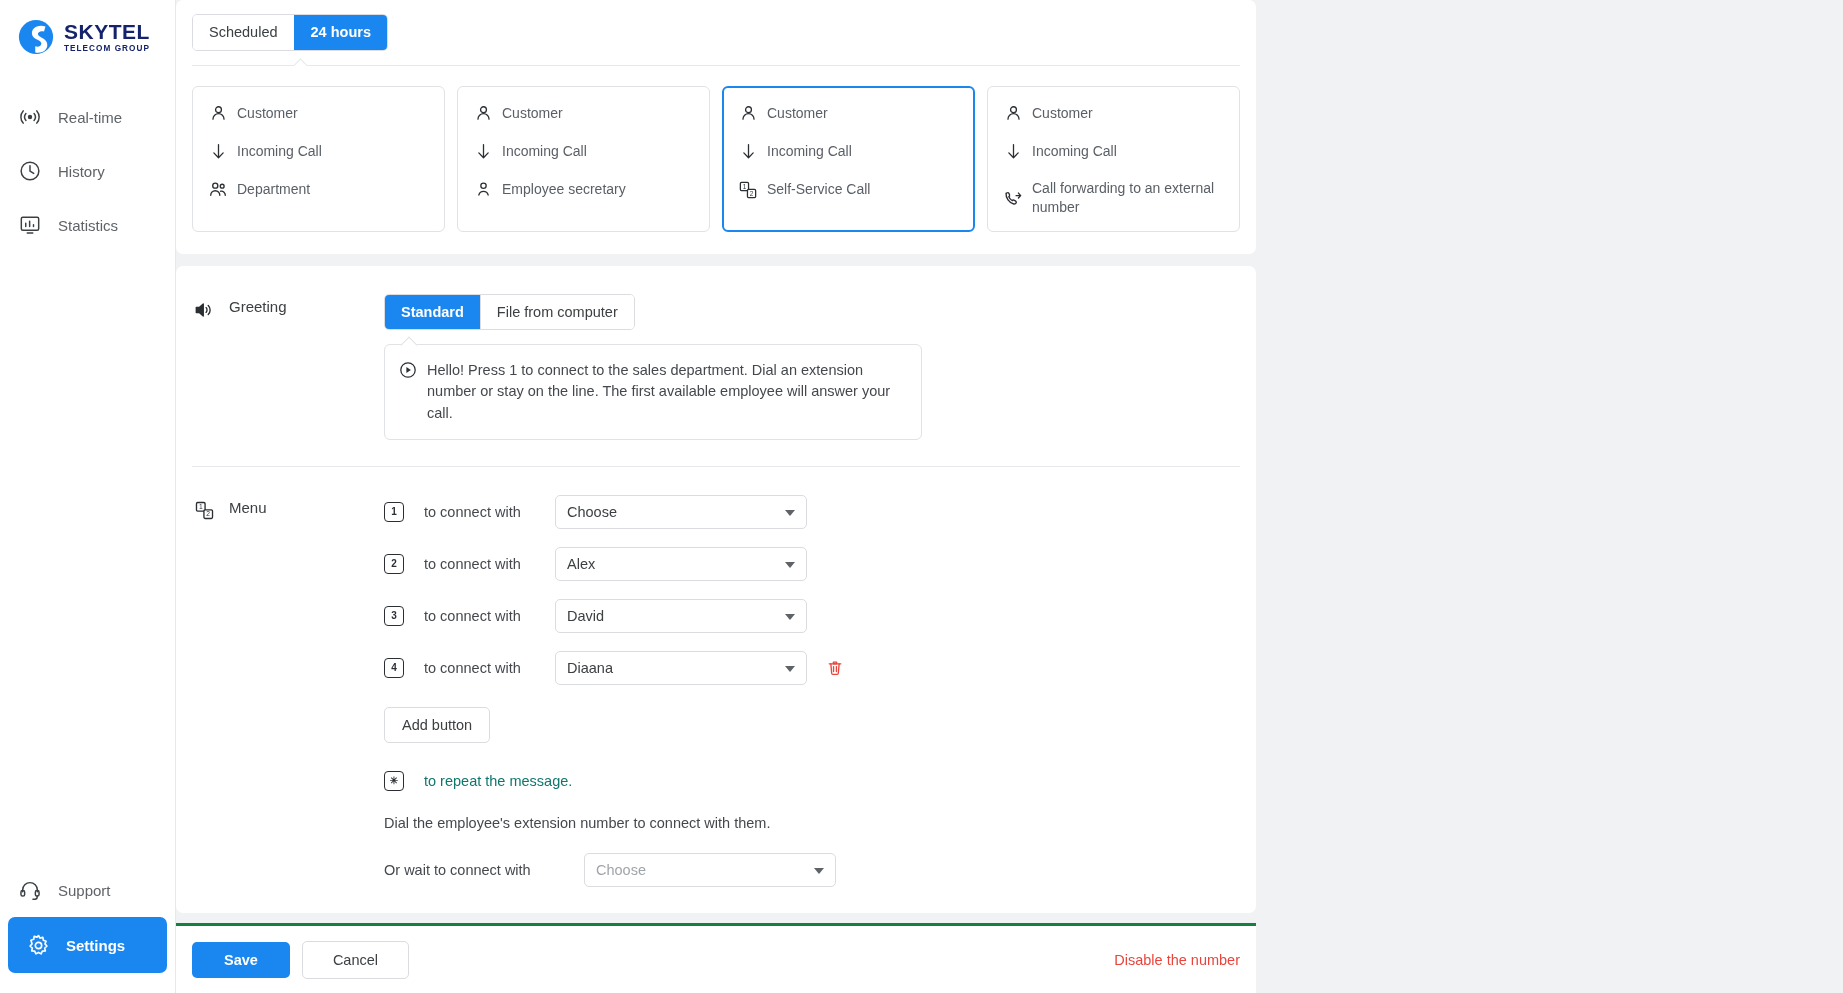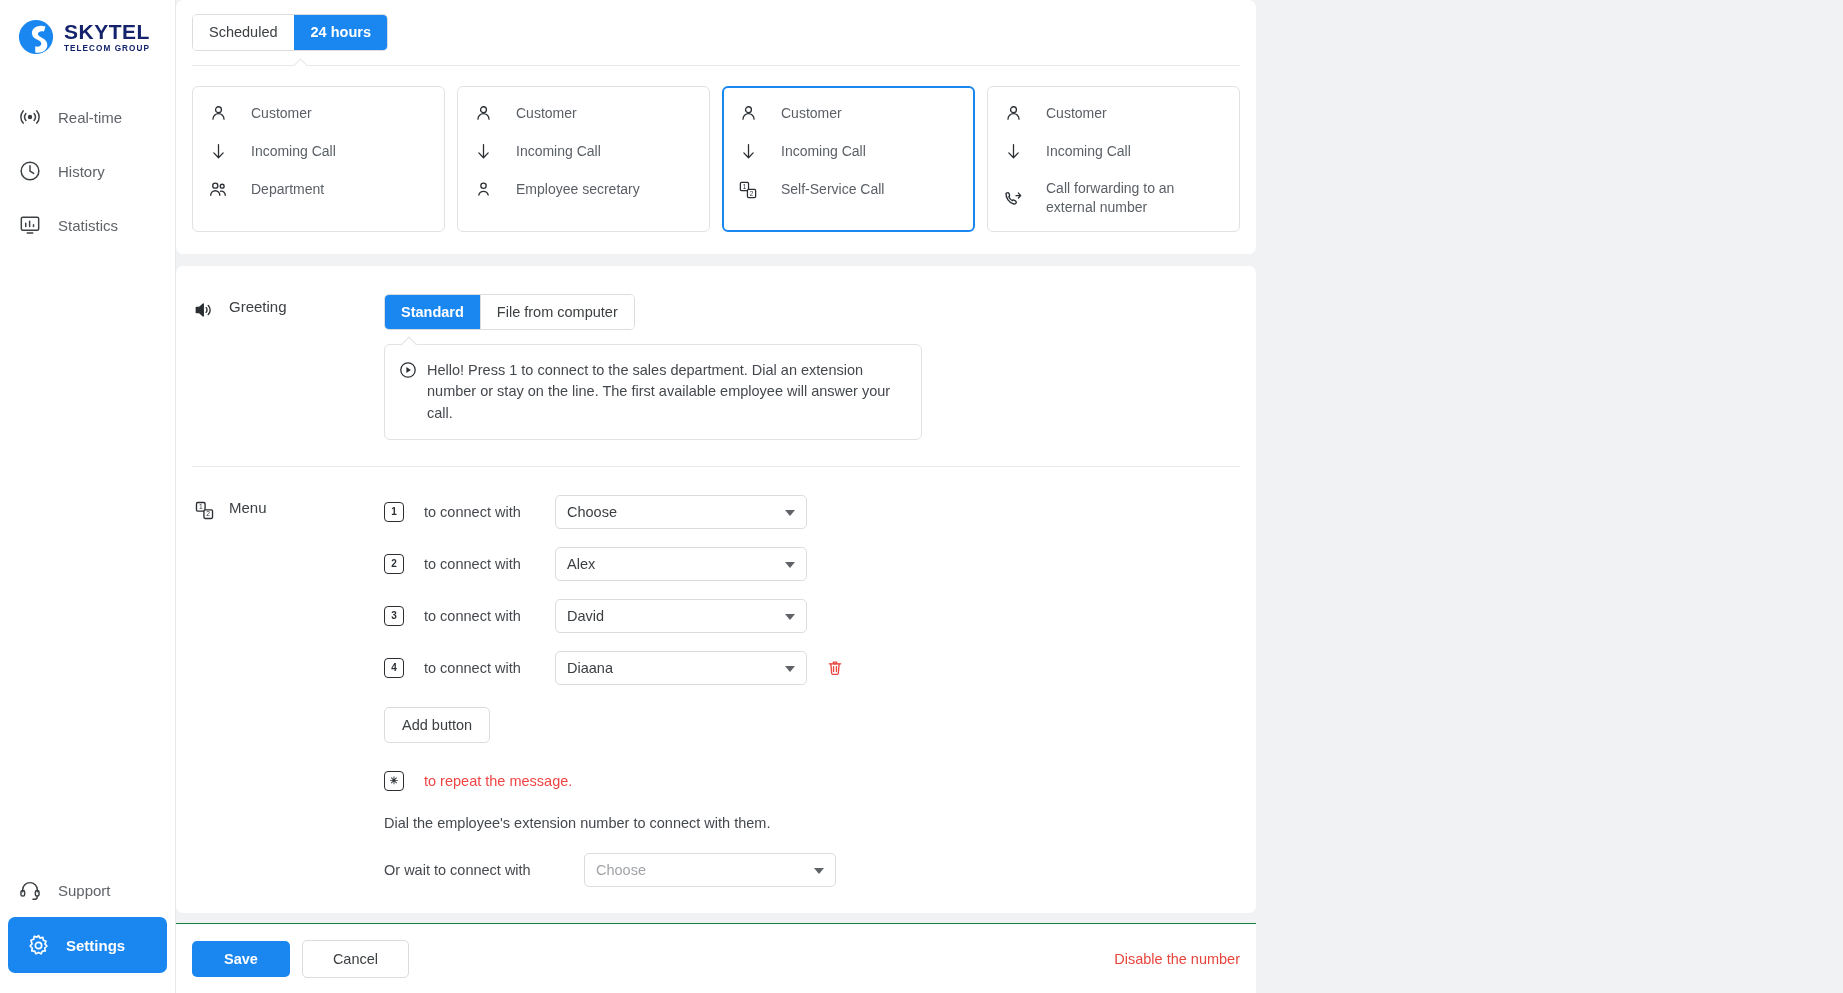--- a/index.html
+++ b/index.html
@@ -137,21 +137,21 @@
     flex: 1;
     border: 1px solid #e0e2e6;
     border-radius: 6px;
     padding: 16px 14px 14px 14px;
     background: #ffffff;
     cursor: pointer;
     min-height: 118px;
   }
   .flow-card.selected { border: 2px solid #1a87f0; padding: 15px 13px 13px 13px; }
   .flow-row {
-    display: flex; align-items: center; gap: 22px;
+    display: flex; align-items: center; gap: 8px;
     margin-bottom: 16px;
     font-size: 14px;
     color: #5a5f66;
     line-height: 1.35;
   }
   .flow-row:last-child { margin-bottom: 0; }
   .flow-ic { width: 22px; height: 22px; flex: none; display: flex; align-items: center; justify-content: center; }
 
   
   .panel-form { padding: 0 16px 0 16px; }
@@ -248,21 +248,21 @@
   .wait-row { display:flex; align-items:center; margin-top: 22px; }
   .wait-lbl { font-size: 14.5px; color: #44484d; width: 200px; }
 
   
   .bottom-bar {
     position: absolute;
     left: 0; bottom: 0;
     width: 1080px;
     height: 70px;
     background: #ffffff;
-    border-top: 1px solid #15803d;
+    border-top: 3px solid #15803d;
     display: flex; align-items: center;
     padding: 0 16px;
     z-index: 4;
   }
   .btn-primary {
     background: #1a87f0; color: #fff;
     border: none; border-radius: 5px;
     padding: 10px 32px;
     font-size: 14.5px; font-weight: bold;
     cursor: pointer;
@@ -597,21 +597,21 @@
                     <path d="M5.4 5.4l.9 10.4a1.4 1.4 0 0 0 1.4 1.3h4.6a1.4 1.4 0 0 0 1.4-1.3l.9-10.4"></path>
                     <path d="M8.4 8.4v5.6M11.6 8.4v5.6"></path>
                   </svg>
                 </span>
               </div>
 
               <button class="add-btn">Add button</button>
 
               <div class="menu-row" style="margin-top:28px;margin-bottom:0">
                 <span class="key-box">✳</span>
-                <span style="font-size:14.5px;color:#ef4444">to repeat the message.</span>
+                <span style="font-size:14.5px;color:#0f766e">to repeat the message.</span>
               </div>
 
               <div class="note">Dial the employee's extension number to connect with them.</div>
 
               <div class="wait-row">
                 <span class="wait-lbl">Or wait to connect with</span>
                 <div class="select placeholder" style="margin-left:0;width:252px">
                   <span>Choose</span>
                   <span class="caret"></span>
                 </div>

